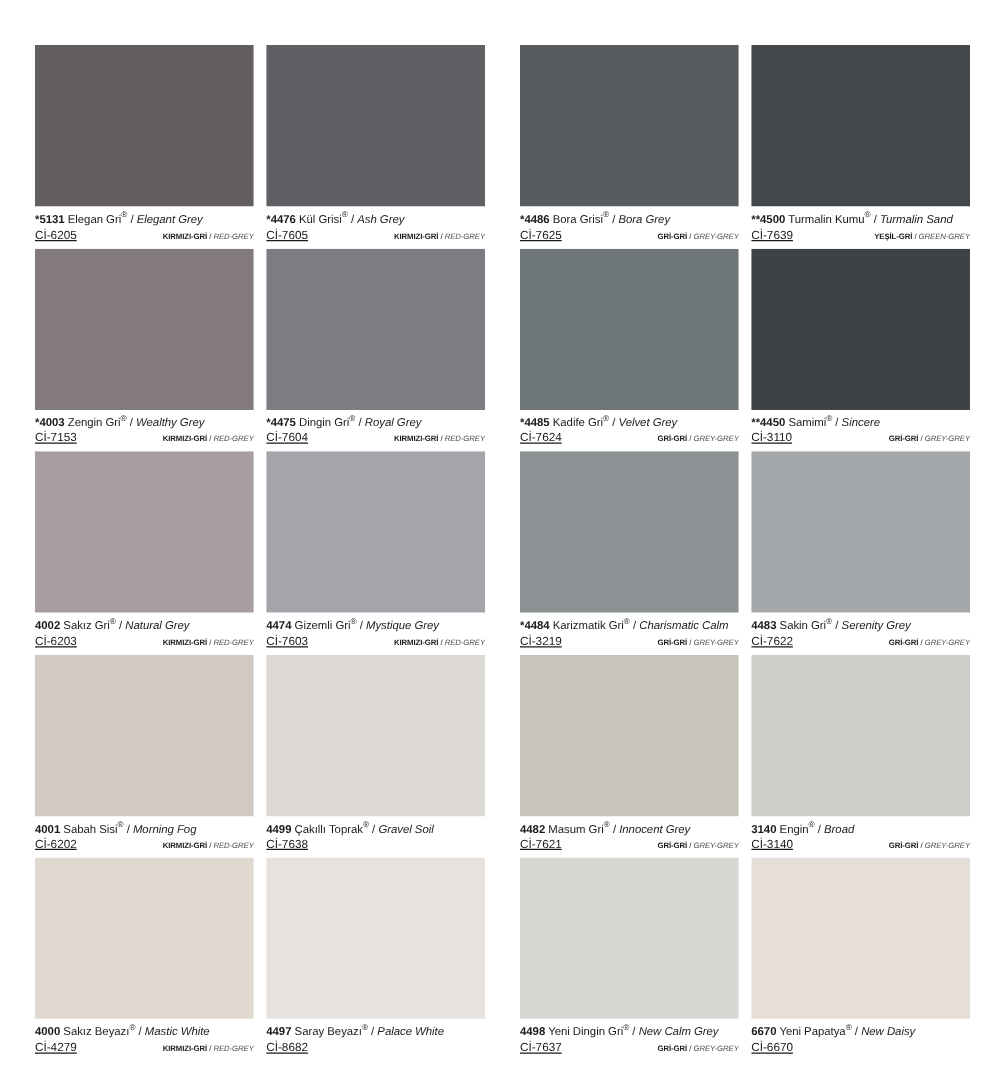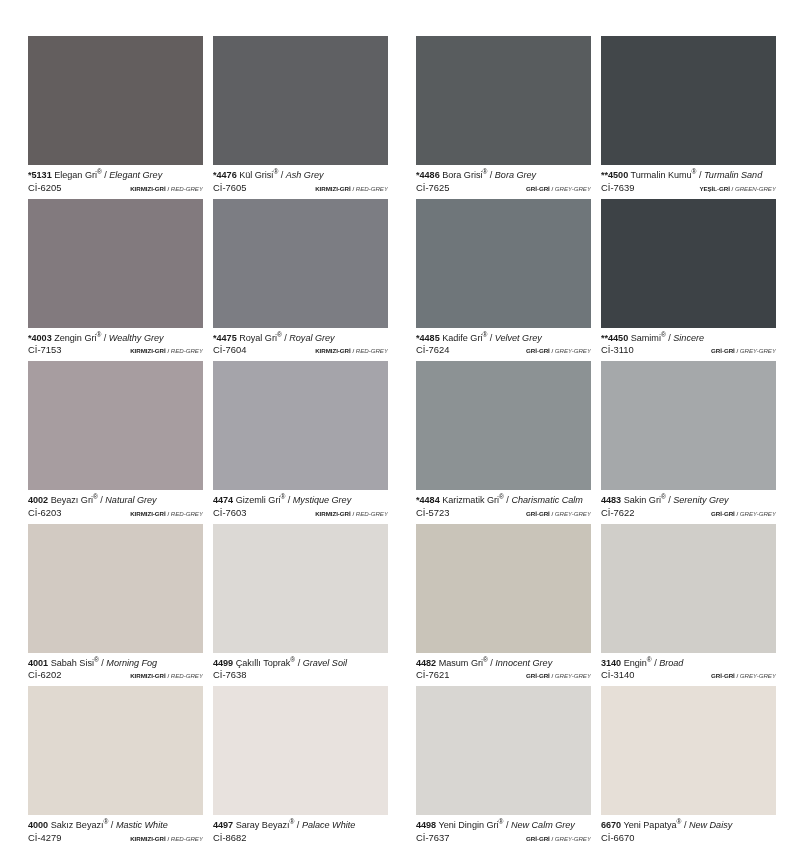--- a/index.html
+++ b/index.html
@@ -76,20 +76,21 @@
     justify-content: space-between;
     align-items: baseline;
     font-size: 9.1px;
     line-height: 12px;
     white-space: nowrap;
     margin-top: 0px;
   }
   .ci {
     color: #1a1a1a;
     font-size: 9.4px;
+    text-decoration: underline;
   }
   .family {
     font-size: 6.2px;
     letter-spacing: -0.05px;
     color: #1a1a1a;
     white-space: nowrap;
   }
   .family .fam-tr {
     font-weight: bold;
   }
@@ -154,21 +155,21 @@
           <div class="line1"><span class="code-num">*4003</span> <span class="tr-name">Zengin Gri</span><sup class="reg">®</sup><span class="sep"> / </span><span class="en-name">Wealthy Grey</span></div>
           <div class="line2">
             <span class="ci">Cİ-7153</span>
             <span class="family"><span class="fam-tr">KIRMIZI-GRİ</span><span class="fam-sep"> / </span><span class="fam-en">RED-GREY</span></span>
           </div>
         </div>
       </div>
       <div class="cell" style="grid-area: 3 / 4;">
         <div class="swatch" style="background-color: rgb(124, 125, 131);"></div>
         <div class="meta">
-          <div class="line1"><span class="code-num">*4475</span> <span class="tr-name">Royal Gri</span><sup class="reg">®</sup><span class="sep"> / </span><span class="en-name">Royal Grey</span></div>
+          <div class="line1"><span class="code-num">*4475</span> <span class="tr-name">Dingin Gri</span><sup class="reg">®</sup><span class="sep"> / </span><span class="en-name">Royal Grey</span></div>
           <div class="line2">
             <span class="ci">Cİ-7604</span>
             <span class="family"><span class="fam-tr">KIRMIZI-GRİ</span><span class="fam-sep"> / </span><span class="fam-en">RED-GREY</span></span>
           </div>
         </div>
       </div>
       <div class="cell" style="grid-area: 3 / 6;">
         <div class="swatch" style="background-color: rgb(111, 118, 122);"></div>
         <div class="meta">
           <div class="line1"><span class="code-num">*4485</span> <span class="tr-name">Kadife Gri</span><sup class="reg">®</sup><span class="sep"> / </span><span class="en-name">Velvet Grey</span></div>
@@ -184,21 +185,21 @@
           <div class="line1"><span class="code-num">**4450</span> <span class="tr-name">Samimi</span><sup class="reg">®</sup><span class="sep"> / </span><span class="en-name">Sincere</span></div>
           <div class="line2">
             <span class="ci">Cİ-3110</span>
             <span class="family"><span class="fam-tr">GRİ-GRİ</span><span class="fam-sep"> / </span><span class="fam-en">GREY-GREY</span></span>
           </div>
         </div>
       </div>
       <div class="cell" style="grid-area: 4 / 2;">
         <div class="swatch" style="background-color: rgb(167, 157, 160);"></div>
         <div class="meta">
-          <div class="line1"><span class="code-num">4002</span> <span class="tr-name">Beyazı Gri</span><sup class="reg">®</sup><span class="sep"> / </span><span class="en-name">Natural Grey</span></div>
+          <div class="line1"><span class="code-num">4002</span> <span class="tr-name">Sakız Gri</span><sup class="reg">®</sup><span class="sep"> / </span><span class="en-name">Natural Grey</span></div>
           <div class="line2">
             <span class="ci">Cİ-6203</span>
             <span class="family"><span class="fam-tr">KIRMIZI-GRİ</span><span class="fam-sep"> / </span><span class="fam-en">RED-GREY</span></span>
           </div>
         </div>
       </div>
       <div class="cell" style="grid-area: 4 / 4;">
         <div class="swatch" style="background-color: rgb(165, 164, 170);"></div>
         <div class="meta">
           <div class="line1"><span class="code-num">4474</span> <span class="tr-name">Gizemli Gri</span><sup class="reg">®</sup><span class="sep"> / </span><span class="en-name">Mystique Grey</span></div>
@@ -206,21 +207,21 @@
             <span class="ci">Cİ-7603</span>
             <span class="family"><span class="fam-tr">KIRMIZI-GRİ</span><span class="fam-sep"> / </span><span class="fam-en">RED-GREY</span></span>
           </div>
         </div>
       </div>
       <div class="cell" style="grid-area: 4 / 6;">
         <div class="swatch" style="background-color: rgb(140, 146, 148);"></div>
         <div class="meta">
           <div class="line1"><span class="code-num">*4484</span> <span class="tr-name">Karizmatik Gri</span><sup class="reg">®</sup><span class="sep"> / </span><span class="en-name">Charismatic Calm</span></div>
           <div class="line2">
-            <span class="ci">Cİ-5723</span>
+            <span class="ci">Cİ-3219</span>
             <span class="family"><span class="fam-tr">GRİ-GRİ</span><span class="fam-sep"> / </span><span class="fam-en">GREY-GREY</span></span>
           </div>
         </div>
       </div>
       <div class="cell" style="grid-area: 4 / 8;">
         <div class="swatch" style="background-color: rgb(165, 168, 170);"></div>
         <div class="meta">
           <div class="line1"><span class="code-num">4483</span> <span class="tr-name">Sakin Gri</span><sup class="reg">®</sup><span class="sep"> / </span><span class="en-name">Serenity Grey</span></div>
           <div class="line2">
             <span class="ci">Cİ-7622</span>

